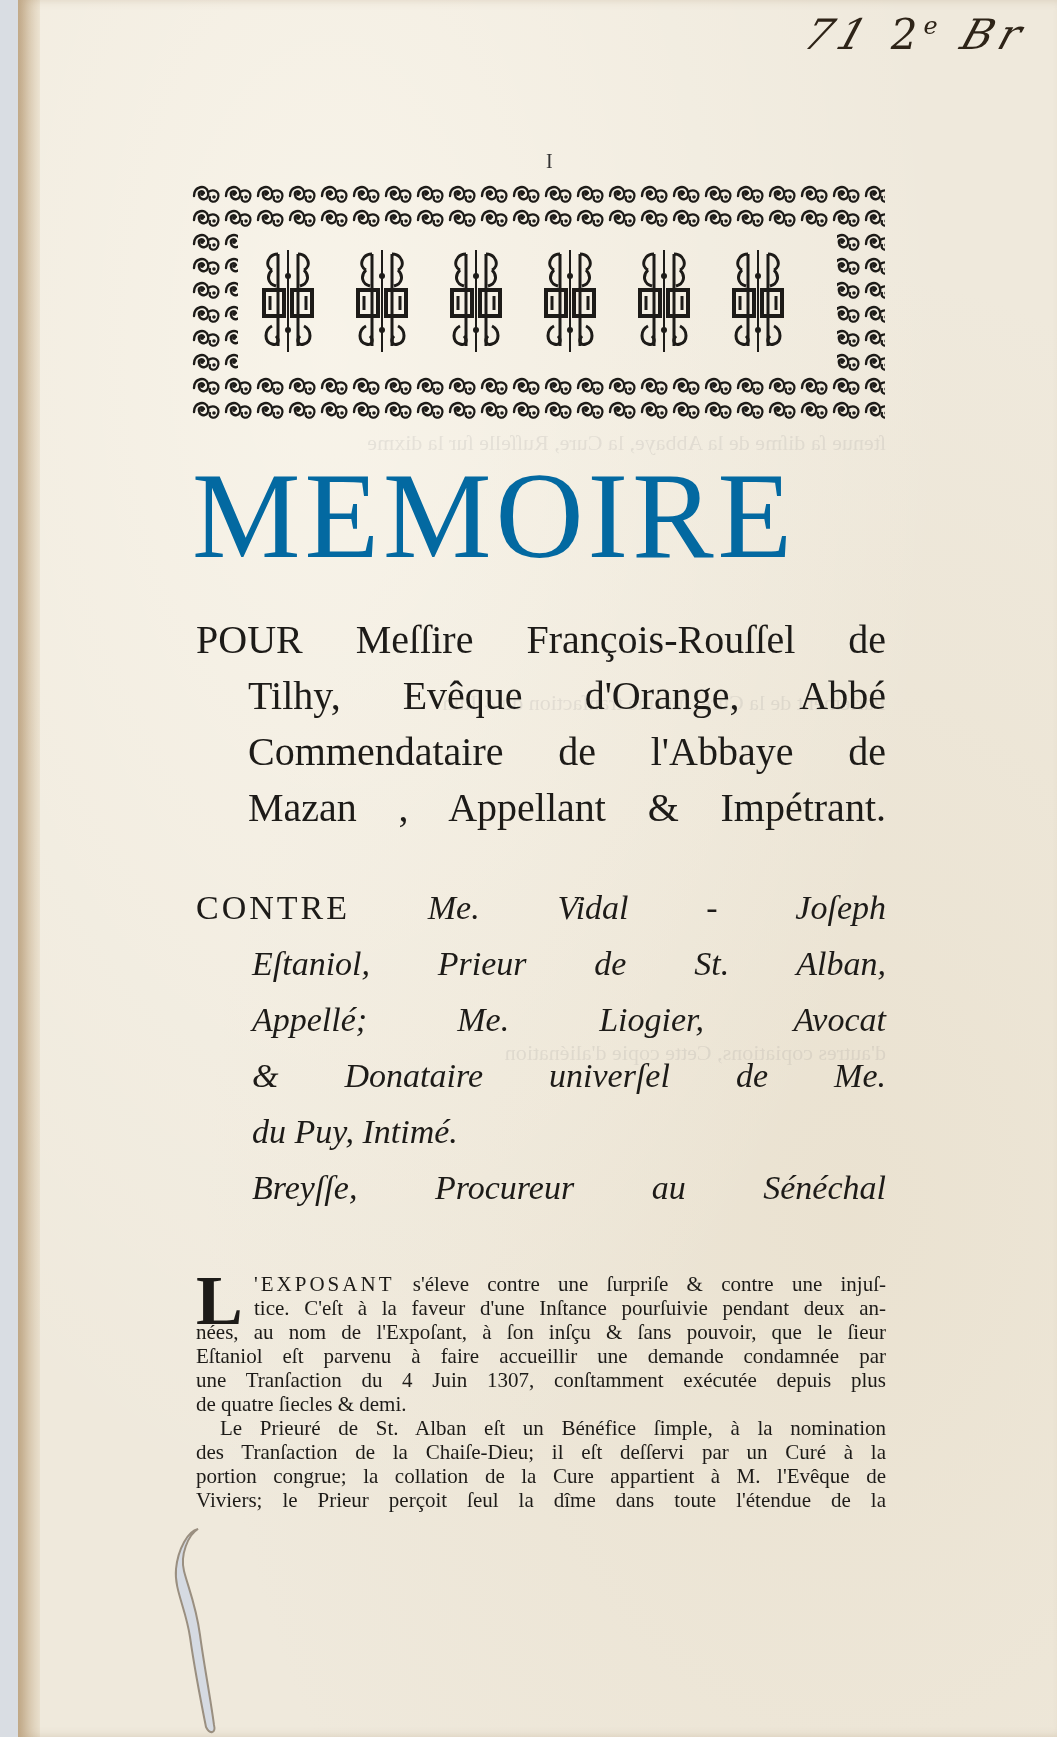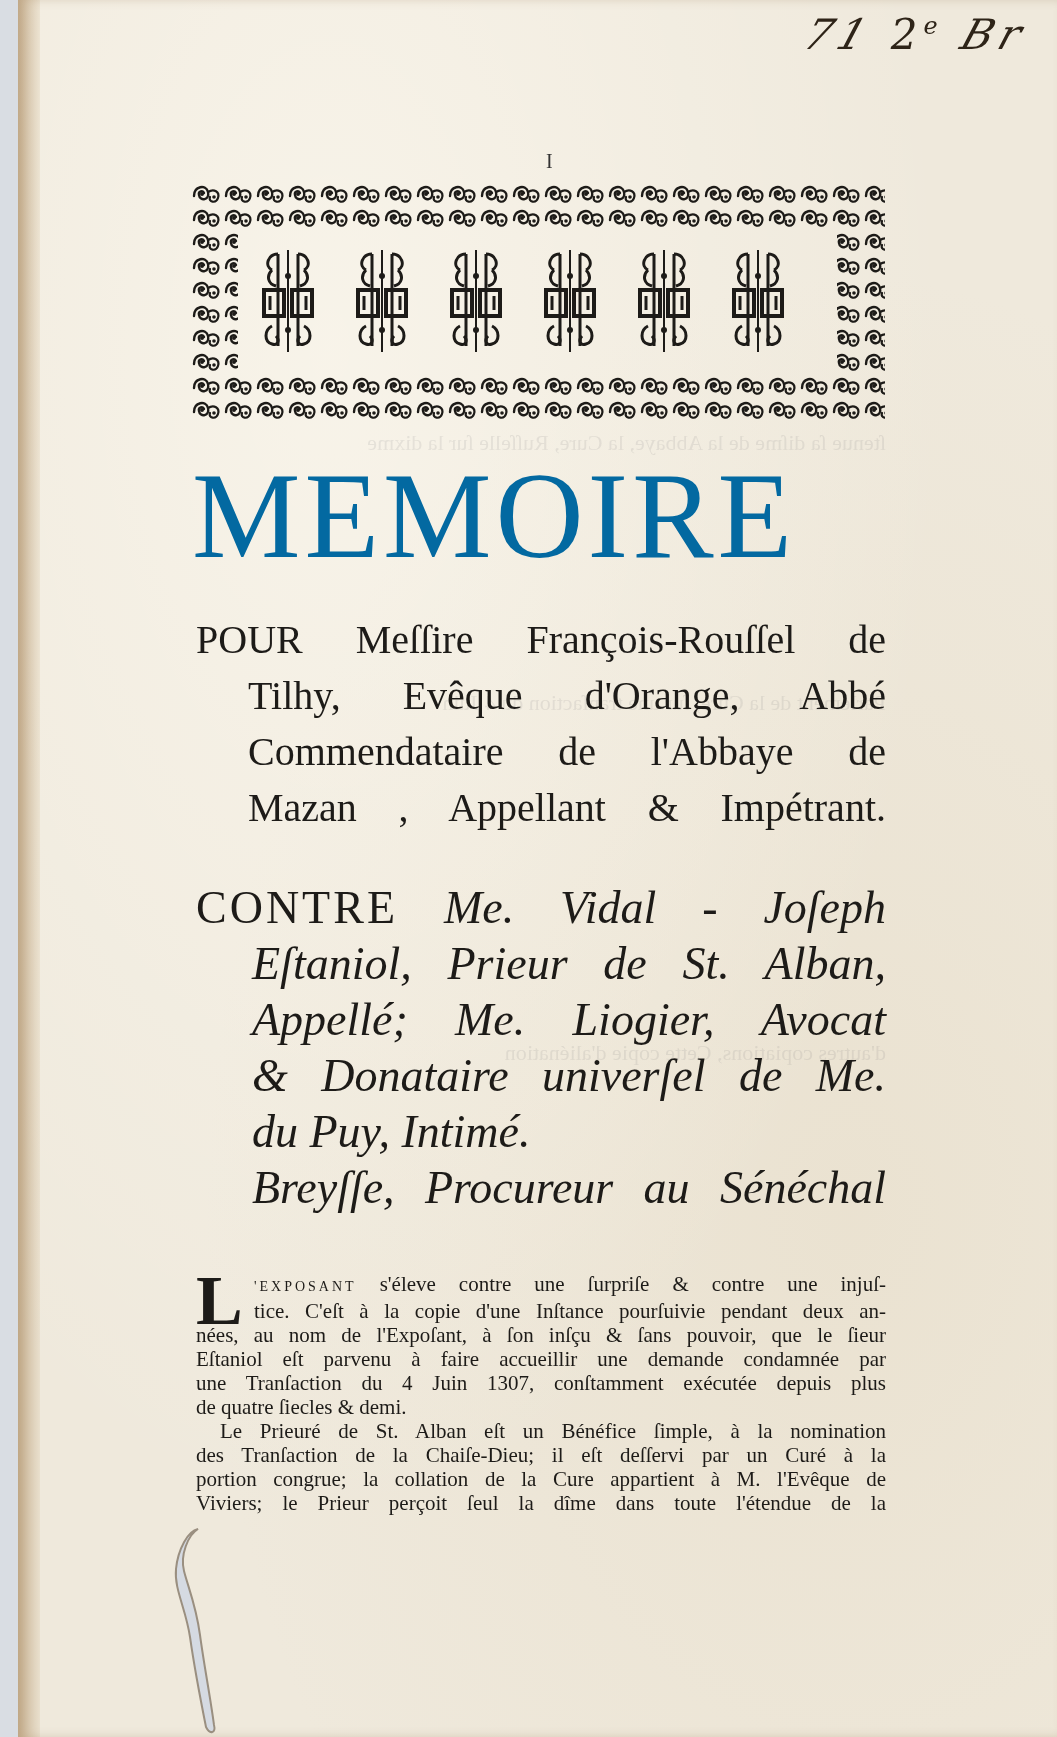--- a/index.html
+++ b/index.html
@@ -42,37 +42,37 @@
     font-weight: normal; color: #0369a1; margin: 0;
   }
   .pour {
     position: absolute; left: 196px; top: 612px; width: 690px;
     font-size: 40px; line-height: 56px;
   }
   .pour .line { display: block; white-space: nowrap; text-align: justify; text-align-last: justify; }
   .pour .indent { padding-left: 52px; }
   .contre {
     position: absolute; left: 196px; top: 880px; width: 690px;
-    font-size: 46px; line-height: 56px; font-style: italic;
+    font-size: 34px; line-height: 56px; font-style: italic;
   }
   .contre .line { display: block; white-space: nowrap; text-align: justify; text-align-last: justify; }
   .contre .indent { padding-left: 56px; }
   .contre .upright { font-style: normal; letter-spacing: 3px; }
   .contre .last { text-align-last: left; }
   .body {
     position: absolute; left: 196px; top: 1272px; width: 690px;
     font-size: 21px; line-height: 24px;
   }
   .body .line { display: block; white-space: nowrap; text-align: justify; text-align-last: justify; }
   .body .last { text-align-last: left; }
   .dropcap {
     position: absolute; left: 0; top: 4px; font-size: 70px; line-height: 50px; font-weight: bold;
   }
   .first-lines { padding-left: 58px; }
-  .caps { letter-spacing: 3px; font-size: 14px; }
+  .caps { letter-spacing: 3px; font-size: 21px; }
   .tear {
     position: absolute; left: 170px; top: 1525px; width: 60px; height: 210px;
   }
   .bleed {
     position: absolute; color: rgba(80,80,90,0.10); font-size: 22px; line-height: 25px;
     left: 196px; width: 690px; white-space: nowrap; overflow: hidden;
     transform: scaleX(-1);
   }
 </style>
 </head>
@@ -145,21 +145,21 @@
   <span class="line indent">Appellé; Me. Liogier, Avocat</span>
   <span class="line indent">&amp; Donataire univerſel de Me.</span>
   <span class="line indent last">du Puy, Intimé.</span>
   <span class="line indent">Breyſſe, Procureur au Sénéchal</span>
 </div>
 
 <div class="body">
   <span class="dropcap">L</span>
   <div class="first-lines">
     <span class="line"><span class="caps">'EXPOSANT</span> <span>s'éleve contre une ſurpriſe &amp; contre une injuſ-</span></span>
-    <span class="line">tice. C'eſt à la copie d'une Inſtance pourſuivie pendant deux an-</span>
+    <span class="line">tice. C'eſt à la faveur d'une Inſtance pourſuivie pendant deux an-</span>
   </div>
   <span class="line">nées, au nom de l'Expoſant, à ſon inſçu &amp; ſans pouvoir, que le ſieur</span>
   <span class="line">Eſtaniol eſt parvenu à faire accueillir une demande condamnée par</span>
   <span class="line">une Tranſaction du 4 Juin 1307, conſtamment exécutée depuis plus</span>
   <span class="line last">de quatre ſiecles &amp; demi.</span>
   <span class="line" style="padding-left:24px;">Le Prieuré de St. Alban eſt un Bénéfice ſimple, à la nomination</span>
   <span class="line">des Tranſaction de la Chaiſe-Dieu; il eſt deſſervi par un Curé à la</span>
   <span class="line">portion congrue; la collation de la Cure appartient à M. l'Evêque de</span>
   <span class="line">Viviers; le Prieur perçoit ſeul la dîme dans toute l'étendue de la</span>
 </div>

